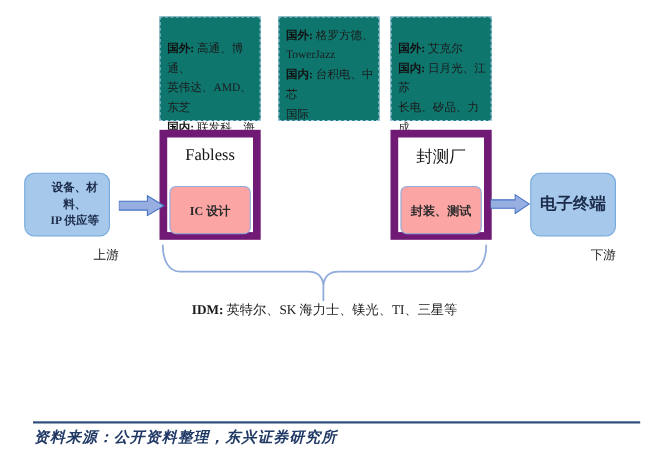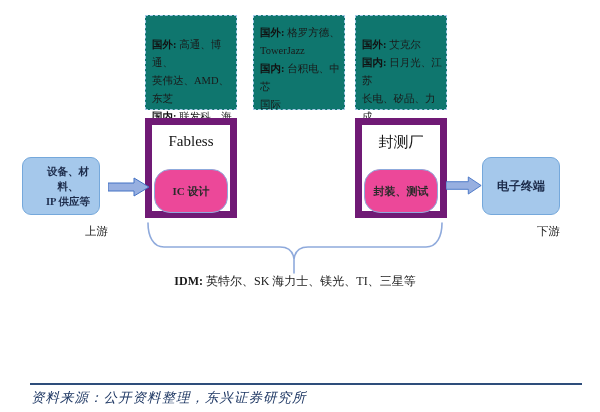--- a/index.html
+++ b/index.html
@@ -22,37 +22,37 @@
   
   .solid-box {
     position:absolute; top:118px; height:100px; width:92px;
     border:7px solid #701a75; background:#fff;
   }
   .box-title {
     text-align:center; margin-top:8px; font-size:15px; color:#141414;
   }
   .process {
     position:absolute; left:2px; right:2px; top:44px; height:44px;
-    background:#ec4899; border:1.5px solid #8FAADC; border-radius:16px;
+    background:#fca5a5; border:1.5px solid #8FAADC; border-radius:6px;
     display:flex; align-items:center; justify-content:center;
     font-size:11px; font-weight:bold; color:#2b2b2b;
   }
 
   .col-a { left:145px; } .col-b { left:253px; } .col-c { left:355px; }
 
   
   .side-box {
     position:absolute; top:157px; width:78px; height:58px;
     background:#A5C8EB; border:1px solid #75A8DB; border-radius:9px;
     display:flex; flex-direction:column; align-items:center; justify-content:center;
     font-size:10.5px; font-weight:bold; color:#1c2b4a; line-height:15px;
     text-align:center;
   }
   .side-box.left { left:22px;padding-left:14px; }
-  .side-box.right { left:482px; font-size:12px; }
+  .side-box.right { left:482px; font-size:15px; }
 
   .stream-label {
     position:absolute; top:224px; width:78px; text-align:right;
     font-size:11.5px; color:#1a1a1a;
   }
   .stream-label.left { left:30px; }
   .stream-label.right { left:482px; }
 
   
   .arrow-svg { position:absolute; }
@@ -67,21 +67,21 @@
   }
   .idm-row b { font-weight:bold; }
 
   
   .footer-line {
     position:absolute; left:30px; top:383px; width:552px; height:2px;
     background:#2E4D7B;
   }
   .footer-text {
     position:absolute; left:31px; top:389px;
-    font-size:13.5px; font-weight:normal; font-style:italic;
+    font-size:13.5px; font-weight:bold; font-style:italic;
     letter-spacing:1px; color:#1F3864;
   }
 </style>
 </head>
 <body>
 
 <div class="canvas">
 
   <div class="dashed-box col-a">
     <div class="company-line"><b>国外:</b><span> 高通、博通、</span></div>

